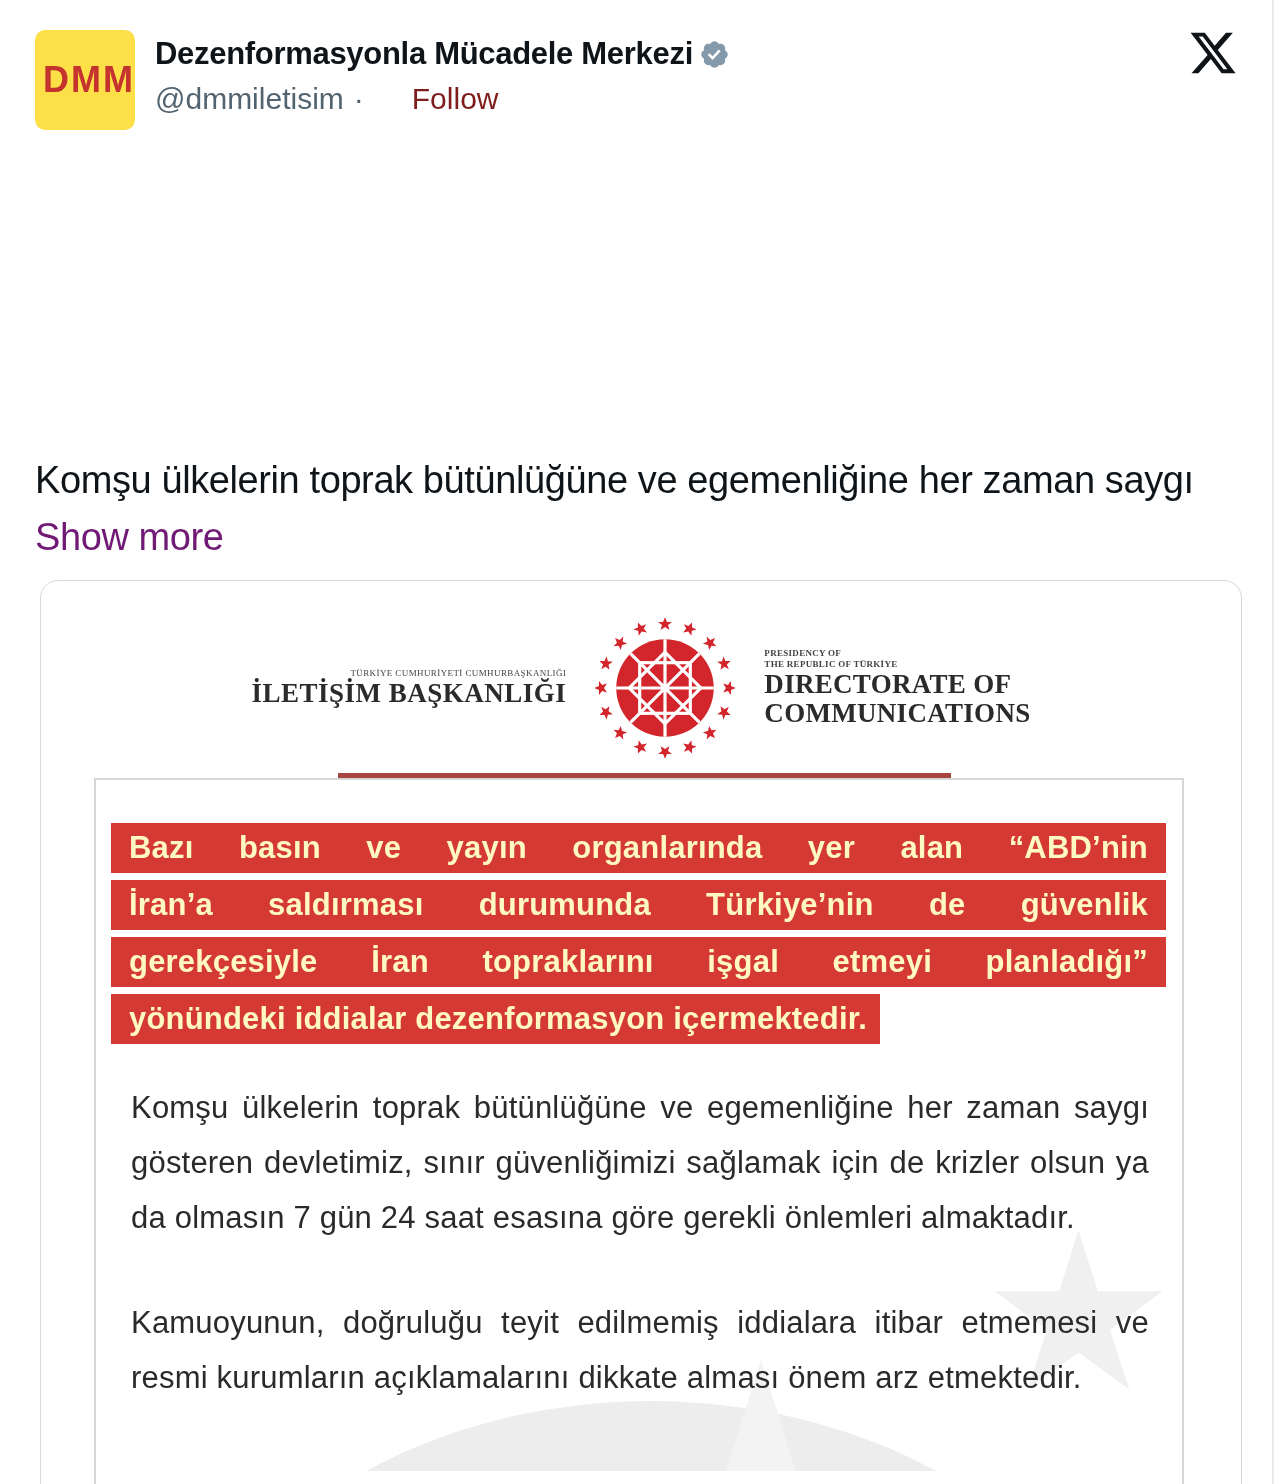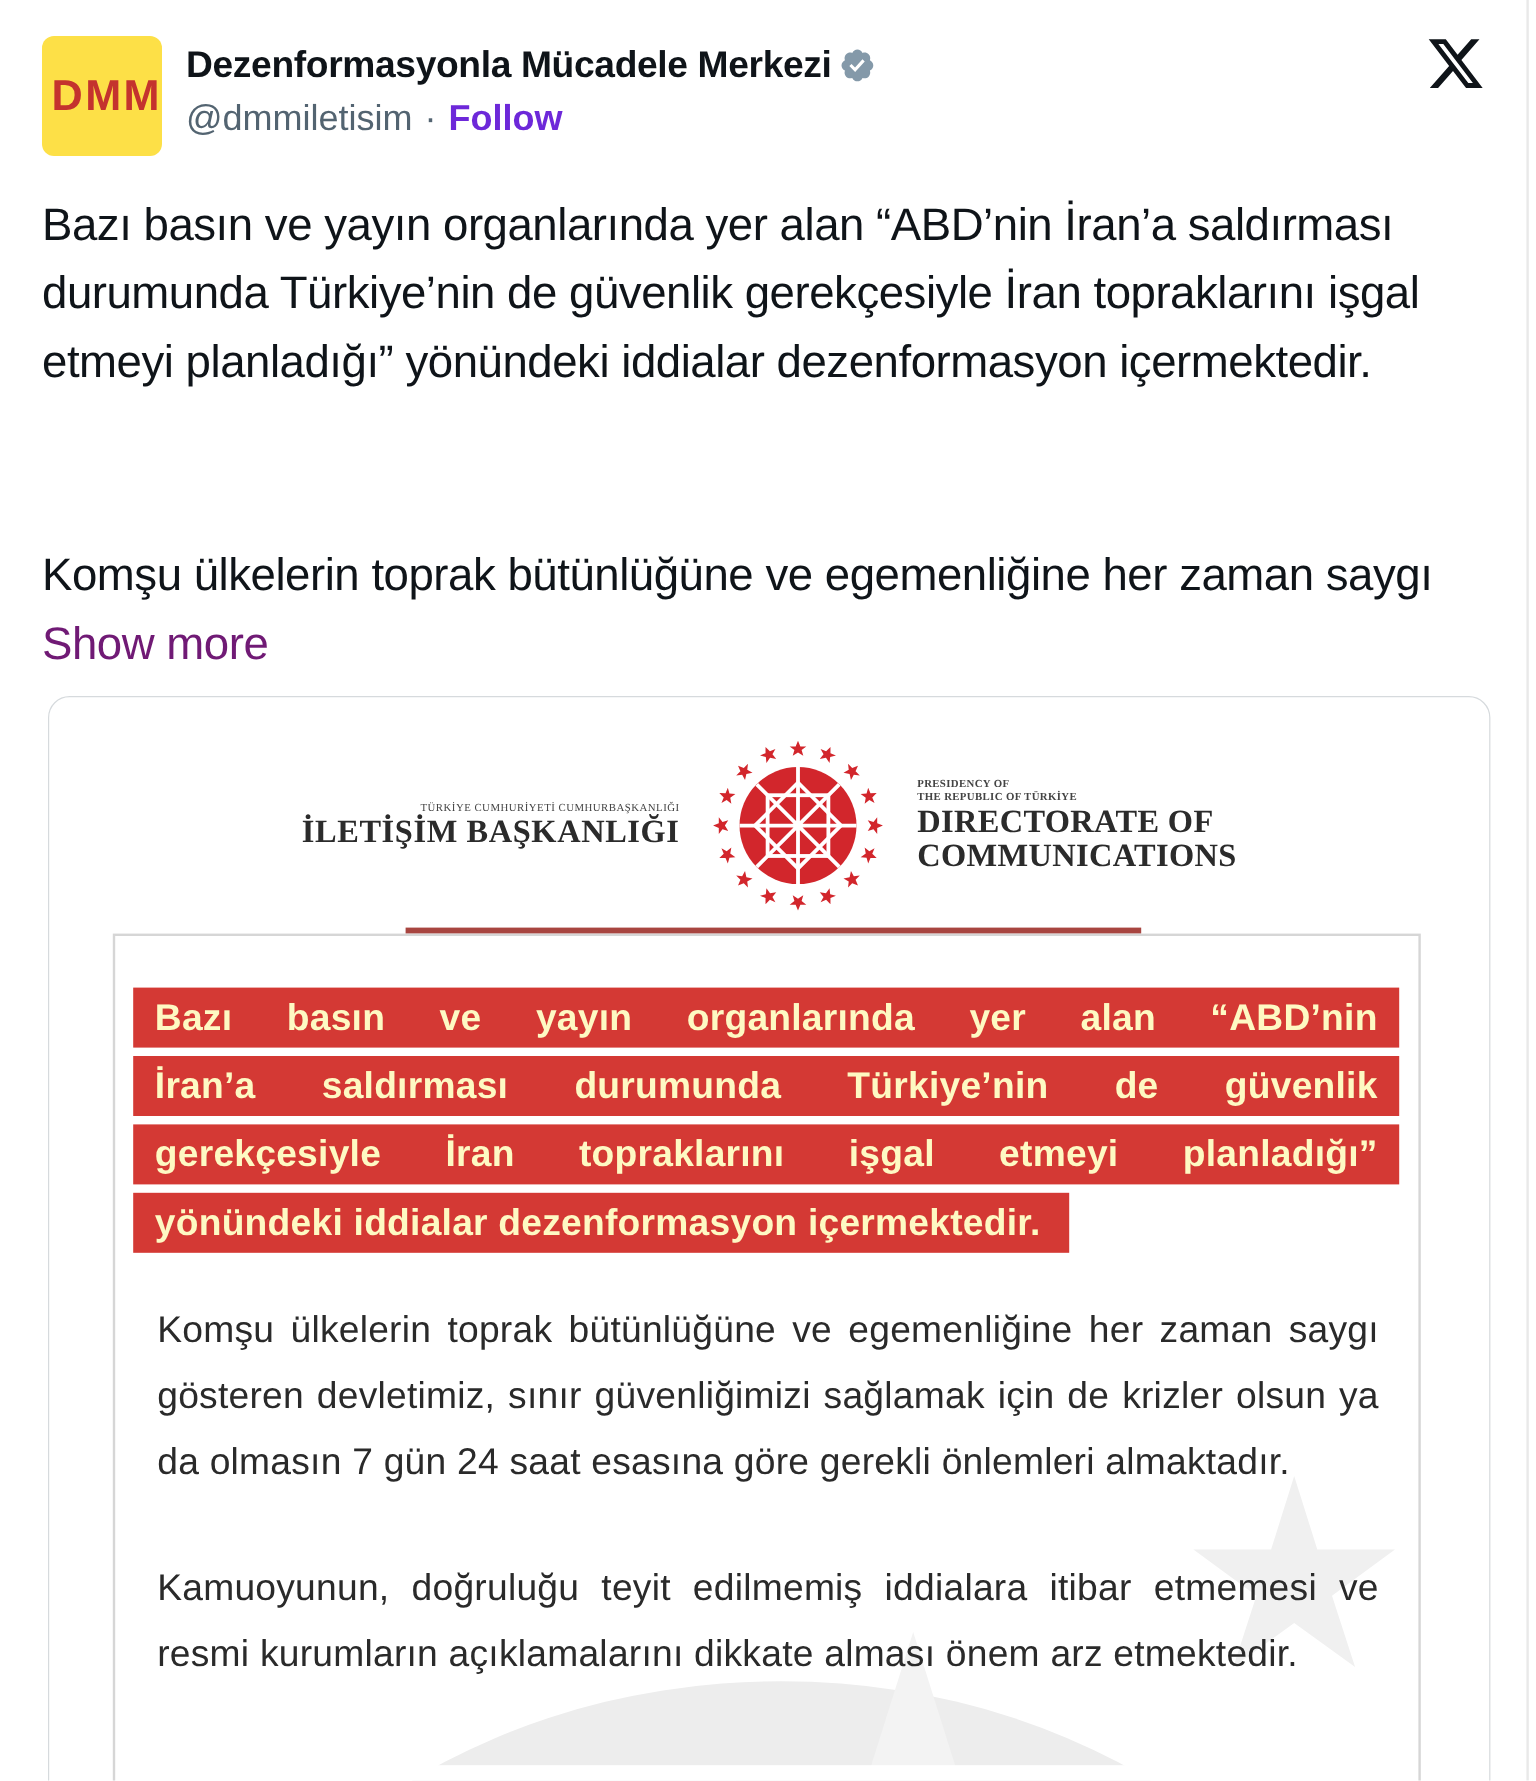--- a/index.html
+++ b/index.html
@@ -8,21 +8,21 @@
   .edge-line{position:absolute;left:1272px;top:0;width:2px;height:100%;background:#e9e9e9;}
 
   
   .avatar{position:absolute;left:35px;top:30px;width:100px;height:100px;border-radius:10px;
           background:#fde047;display:flex;align-items:center;justify-content:flex-end;}
   .avatar span{color:#c4332e;font-weight:bold;font-size:36px;letter-spacing:2px;}
   .name-row{position:absolute;left:155px;top:36px;display:flex;align-items:center;gap:6px;}
   .display-name{font-size:31px;font-weight:bold;color:#0f1419;letter-spacing:-0.3px;}
   .badge{width:31px;height:31px;flex:0 0 auto;}
   .handle-row{position:absolute;left:155px;top:82px;font-size:30px;color:#536471;display:flex;gap:10px;align-items:baseline;text-align:right;}
-  .follow{color:#6d28d9;font-weight:bold;cursor:pointer;}
+  .follow{color:#7f1d1d;font-weight:normal;cursor:pointer;margin-left:38px;}
   .x-logo{position:absolute;left:1188px;top:28px;width:50px;height:50px;}
 
   
   .tweet-text{position:absolute;left:35px;top:160px;width:1208px;font-size:38px;line-height:57px;
               color:#0f1419;letter-spacing:-0.4px;}
   .tweet-text2{position:absolute;left:35px;top:452px;width:1208px;font-size:38px;line-height:57px;
                color:#0f1419;letter-spacing:-0.4px;}
   .show-more{color:#701a75;cursor:pointer;}
 
   
@@ -46,21 +46,21 @@
   .wm-circle{left:50px;top:621px;width:1010px;height:800px;border-radius:50%;background:#ededed;}
   .wm-star{background:#f0f0f0;clip-path:polygon(50% 0%,61% 35%,98% 35%,68% 57%,79% 91%,50% 70%,21% 91%,32% 57%,2% 35%,39% 35%);}
   .wm-star.s1{left:895px;top:450px;width:175px;height:175px;}
   .wm-star.s2{left:500px;top:580px;width:330px;height:330px;background:#f3f3f3;}
   .footer-strip{position:absolute;left:230px;top:691px;width:650px;height:60px;background:#ffffff;}
 
   .hl-block{position:absolute;left:15px;top:43px;width:1055px;}
   .hl-line{background:#d43934;color:#fef9c3;font-weight:bold;font-size:31px;line-height:50px;
            padding:0 18px;margin-bottom:7px;text-align:justify;text-align-last:justify;
            letter-spacing:0.2px;}
-  .hl-line.last{width:fit-content;text-align:center;text-align-last:left;padding-right:24px;}
+  .hl-line.last{width:fit-content;text-align:center;text-align-last:left;padding-right:13px;}
 
   .body-par{position:absolute;left:35px;width:1018px;font-size:31px;line-height:55px;color:#2a2a2a;
             text-align:justify;letter-spacing:0.2px;}
   .par1{top:300px;}
   .par2{top:515px;}
 </style>
 </head>
 <body>
 
 <div class="page">
@@ -78,21 +78,20 @@
   </div>
   <div class="handle-row">
     <span>@dmmiletisim</span>
     <span>·</span>
     <span class="follow">Follow</span>
   </div>
   <svg class="x-logo" viewBox="0 0 24 24">
     <path fill="#0f1419" d="M18.244 2.25h3.308l-7.227 8.26 8.502 11.24H16.17l-5.214-6.817L4.99 21.75H1.68l7.73-8.835L1.254 2.25H8.08l4.713 6.231 5.451-6.231zm-1.161 17.52h1.833L7.084 4.126H5.117l11.966 15.644z"></path>
   </svg>
 
-  <div class="tweet-text">Bazı basın ve yayın organlarında yer alan “ABD’nin İran’a saldırması durumunda Türkiye’nin de güvenlik gerekçesiyle İran topraklarını işgal etmeyi planladığı” yönündeki iddialar dezenformasyon içermektedir.</div>
   <div class="tweet-text2">
     <span>Komşu ülkelerin toprak bütünlüğüne ve egemenliğine her zaman saygı</span>
     <span class="show-more">Show more</span>
   </div>
 
   <div class="media-card">
     <div class="logo-row">
       <div class="org-left">
         <div class="small">TÜRKİYE CUMHURİYETİ CUMHURBAŞKANLIĞI</div>
         <div class="large">İLETİŞİM BAŞKANLIĞI</div>

